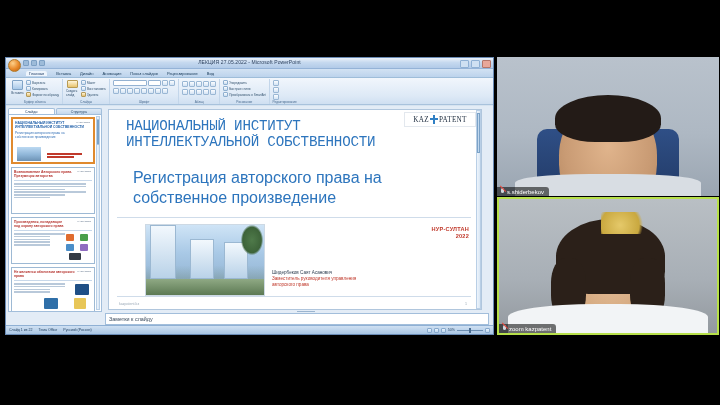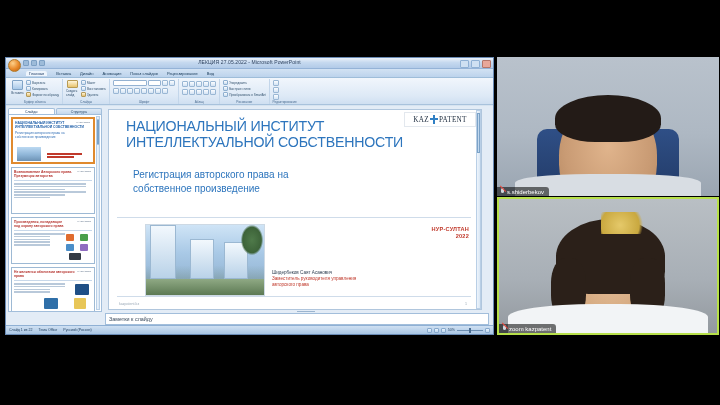--- a/index.html
+++ b/index.html
@@ -115,38 +115,38 @@
   }
   .slide {
     position: absolute; left: 3px; top: 2px; right: 7px; bottom: 2px;
     background: #fff; border: 1px solid #b0c6dd; overflow: hidden;
   }
   .slide-scroll { position: absolute; right: 0px; top: 0; bottom: 0; width: 5px;
                   background: linear-gradient(90deg,#eef4fb,#d9e7f5); border: 1px solid #b9cfe6; }
   .slide-scroll-thumb { position: absolute; left: 0; top: 2px; width: 100%; height: 40px;
                         background: linear-gradient(90deg,#dfecf9,#a3c3e3); border: 1px solid #7ca3c8; }
 
-  .s-head { position: absolute; left: 17px; top: 9px; right: 8px; }
+  .s-head { position: absolute; left: 17px; top: 9px; right: 8px; font-family: Liberation Mono, monospace; }
   .s-title {
     font-size: 14.2px; line-height: 15.5px; color: #2d75bd; letter-spacing: -0.2px;
     white-space: pre-line;
   }
   .kazlogo {
     position: absolute; right: 5px; top: 2px; width: 72px; height: 15px;
     background: #fff; border: 1px solid #e3e8ee;
     display: flex; align-items: center; justify-content: center; gap: 1px;
   }
   .kaz-txt { font-family: "Liberation Serif", serif; font-size: 7.2px; color: #1b2a3c; letter-spacing: .3px; }
   .kaz-emblem { width: 8px; height: 9px; position: relative; }
   .kaz-emblem::before { content:""; position:absolute; left:3px; top:0; width:2px; height:9px; background:#2f7fc4; }
   .kaz-emblem::after { content:""; position:absolute; left:0; top:3px; width:8px; height:2px; background:#2f7fc4; }
 
   .s-sub {
     position: absolute; left: 24px; top: 58px; right: 47px;
-    font-size: 10px; line-height: 14px; color: #2d75bd; white-space: pre-line;
+    font-size: 16px; line-height: 20px; color: #2d75bd; white-space: pre-line;
   }
   .s-rule { position: absolute; left: 8px; right: 10px; top: 107px; height: 1px; background: #cfdcea; }
   .s-photo {
     position: absolute; left: 36px; top: 114px; width: 120px; height: 72px;
     background:
       linear-gradient(180deg, rgba(255,255,255,0) 58%, rgba(96,120,86,.55) 100%),
       linear-gradient(180deg,#cfe4f6 0%, #a9c9e6 40%, #87a9c9 100%);
     overflow: hidden; border: 1px solid #cdd9e4;
   }
   .bld { position: absolute; bottom: 16px; background: linear-gradient(180deg,#f2f8fd,#b9d2e8); border: 1px solid #9bb8d2; }

